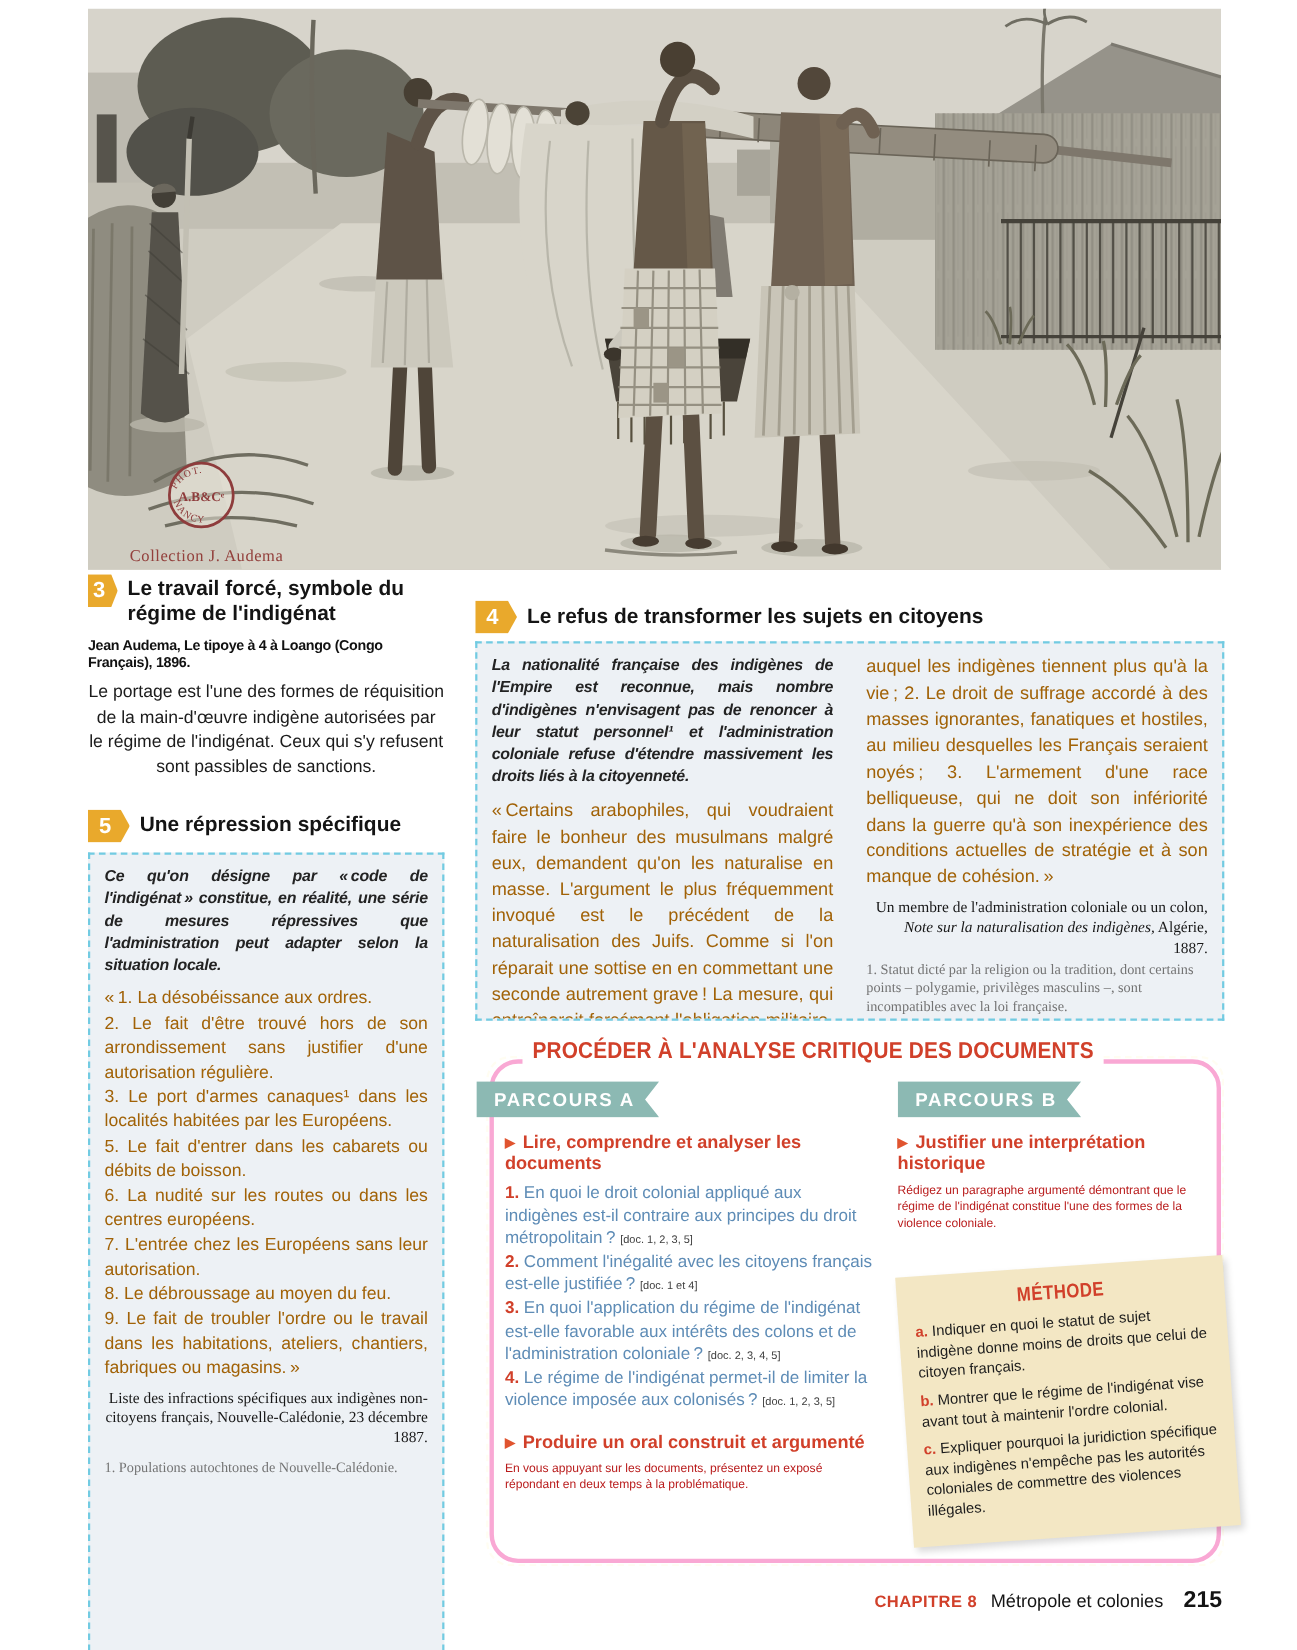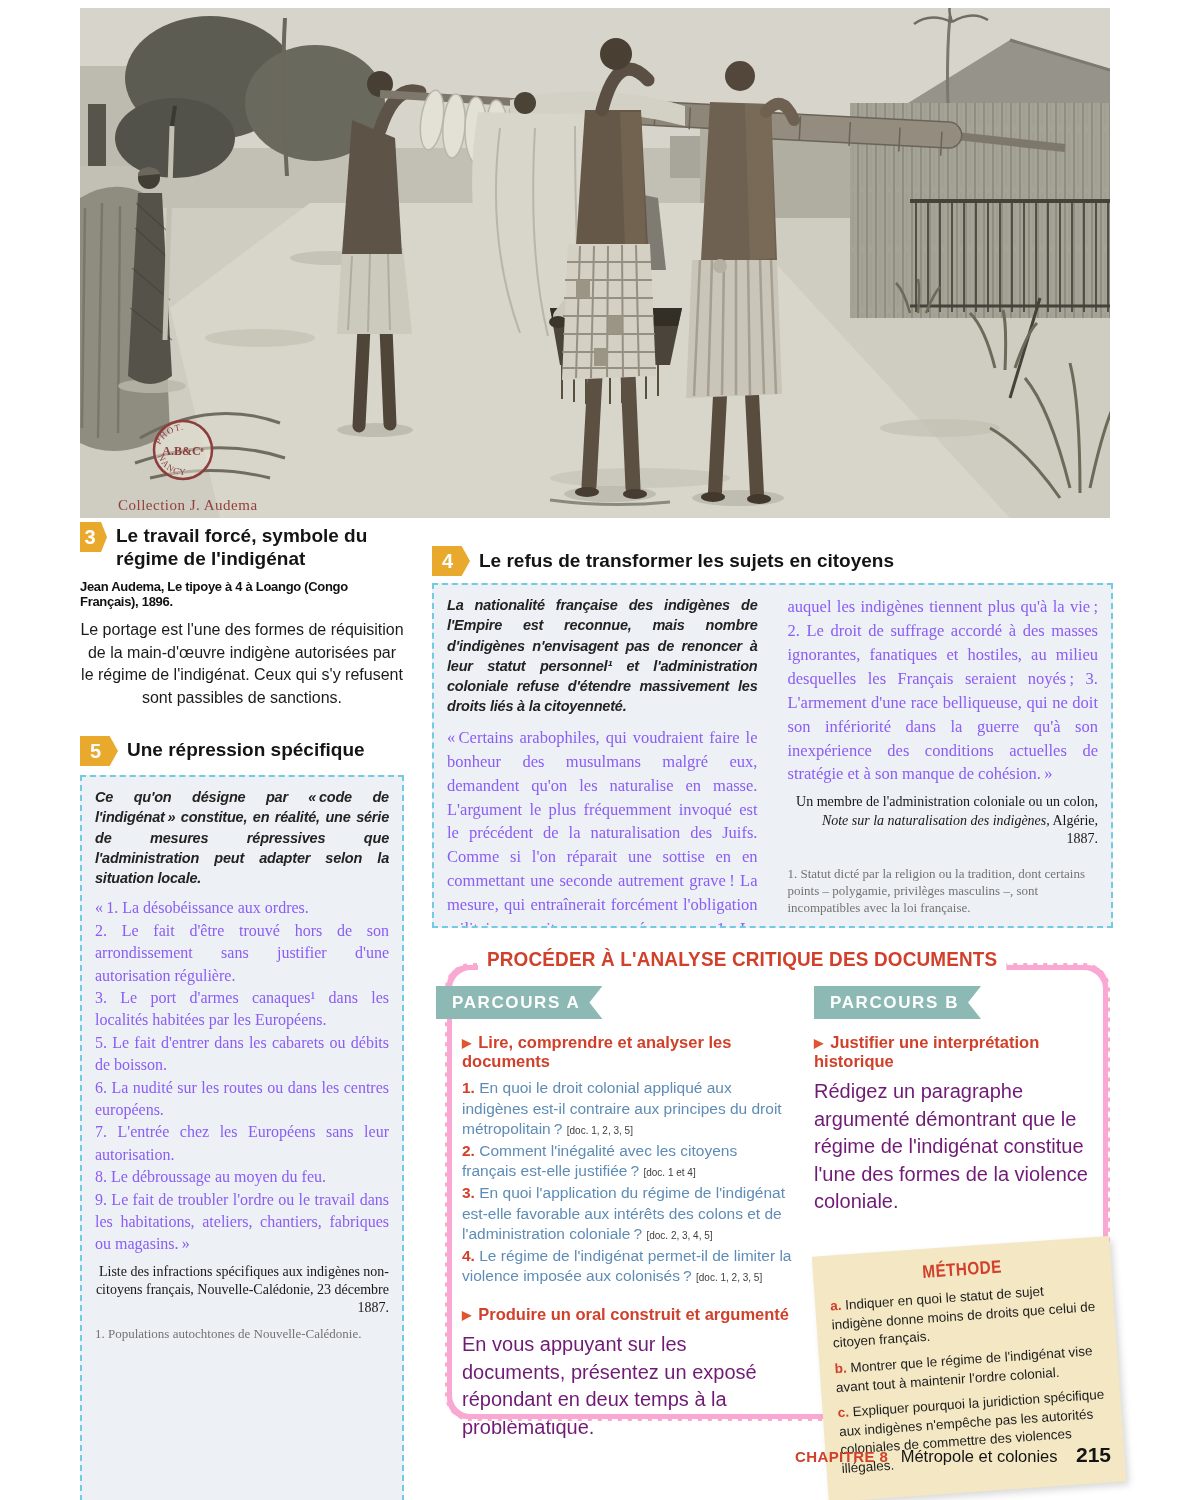--- a/index.html
+++ b/index.html
@@ -15,22 +15,22 @@
          clip-path:polygon(0 0,78% 0,100% 50%,78% 100%,0 100%);
          padding-right:7px;box-sizing:border-box;vertical-align:top;}
   .doc-title{font-weight:700;font-size:19px;line-height:1.22;color:#141414;}
   .doc-head-row{display:flex;align-items:flex-start;gap:9px;}
 
   
   .docbox{background:#edf1f5;border:2px dashed #72cbe2;box-sizing:border-box;
           padding:10px 13px;overflow:hidden;}
   .intro{font-style:italic;font-weight:700;font-size:14.5px;line-height:1.4;
          color:#232323;text-align:justify;margin:0 0 9px 0;letter-spacing:-0.2px;}
-  .serif{font-family:Liberation Serif, serif;font-size:16px;line-height:1.4;
-         color:#8b5cf6;text-align:justify;margin:0;}
+  .serif{font-family:Liberation Sans, sans-serif;font-size:16px;line-height:1.4;
+         color:#a16207;text-align:justify;margin:0;}
   .src{font-family:"Liberation Serif","DejaVu Serif",serif;font-size:14px;line-height:1.3;
        text-align:right;margin:7px 0 0 0;color:#171717;}
   .fnote{font-family:"Liberation Serif","DejaVu Serif",serif;font-size:13px;line-height:1.32;
          margin:8px 0 0 0;color:#737373;}
   .it{font-style:italic;}
 
   
   #doc3{position:absolute;left:80px;top:522px;width:324px;}
   #doc3 .credit{font-size:13px;font-weight:700;letter-spacing:-0.3px;margin:9px 0 0 0;color:#111;}
   #doc3 .body{font-size:16px;line-height:1.4;margin:10px 0 0 0;color:#1b1b1b;text-align:center;}
@@ -42,41 +42,41 @@
 
   
   #doc4{position:absolute;left:432px;top:546px;width:681px;}
   #doc4 .docbox{margin-top:7px;height:345px;display:flex;gap:30px;}
   #doc4 .col{flex:1;display:flex;flex-direction:column;}
   #doc4 .serif{font-size:16.5px;line-height:1.45;}
   #doc4 .fnote{margin-top:auto;}
 
   
   #activity{position:absolute;left:445px;top:963px;width:665px;height:458px;box-sizing:border-box;
-            border:7px solid #f9a8d4;border-radius:26px;background:#fff;}
+            border:4px solid #f9a8d4;border-radius:26px;background:#fff;}
   #activity .inner-dash{position:absolute;inset:-7px;border:2px dashed #fffdf2;
             border-radius:22px;pointer-events:none;}
   #act-title{position:absolute;top:-23px;left:26px;background:#fff;padding:0 10px;
              color:#d1402a;font-weight:700;font-size:21px;letter-spacing:0.2px;
              transform:scaleX(0.9);transform-origin:left center;white-space:nowrap;}
   .act-cols{display:flex;gap:22px;padding:16px 14px 10px 10px;}
   .act-col-a{width:335px;}
   .act-col-b{width:275px;}
   .ribbon{position:relative;display:inline-block;background:#8cb9b3;color:#fff;
           font-weight:700;font-size:17px;letter-spacing:1.6px;line-height:1;
           padding:8px 22px 8px 16px;margin-left:-26px;
           clip-path:polygon(0 0,100% 0,calc(100% - 13px) 50%,100% 100%,0 100%);}
   .ribbon-fold{position:absolute;left:0;top:-7px;width:0;height:0;
           border-left:9px solid transparent;border-bottom:7px solid #5e8b86;}
   .act-h{color:#d1402a;font-weight:700;font-size:16.5px;margin:14px 0 7px 0;}
   .act-h::before{content:"▶";color:#e0542f;font-size:12px;margin-right:7px;vertical-align:1px;}
   .q{font-size:15.5px;line-height:1.33;color:#5e8cb6;margin:0 0 1px 0;}
   .q .n{color:#d1402a;font-weight:700;}
   .q .d{color:#404040;font-weight:400;font-size:10px;}
-  .bluetxt{font-size:20px;line-height:1.38;color:#701a75;margin:0;}
+  .bluetxt{font-size:11px;line-height:1.38;color:#b91c1c;margin:0;}
   #methode{margin:30px 0 0 6px;width:268px;background:#f3e7c4;padding:13px 15px 15px 15px;
            transform:rotate(-4deg);box-shadow:3px 4px 7px rgba(0,0,0,0.15);}
   #methode .m-title{text-align:center;color:#d1402a;font-weight:700;font-size:18px;
            letter-spacing:0.5px;transform:scaleX(0.85);margin:0 0 8px 0;}
   .m-step{font-size:13.5px;line-height:1.38;color:#1d1d1d;margin:0 0 7px 0;}
   .m-step .l{color:#d1402a;font-weight:700;}
 
   
   #footer{position:absolute;top:1443px;right:68px;white-space:nowrap;}
   #footer .chap{color:#d1402a;font-weight:700;font-size:15px;letter-spacing:0.4px;}

